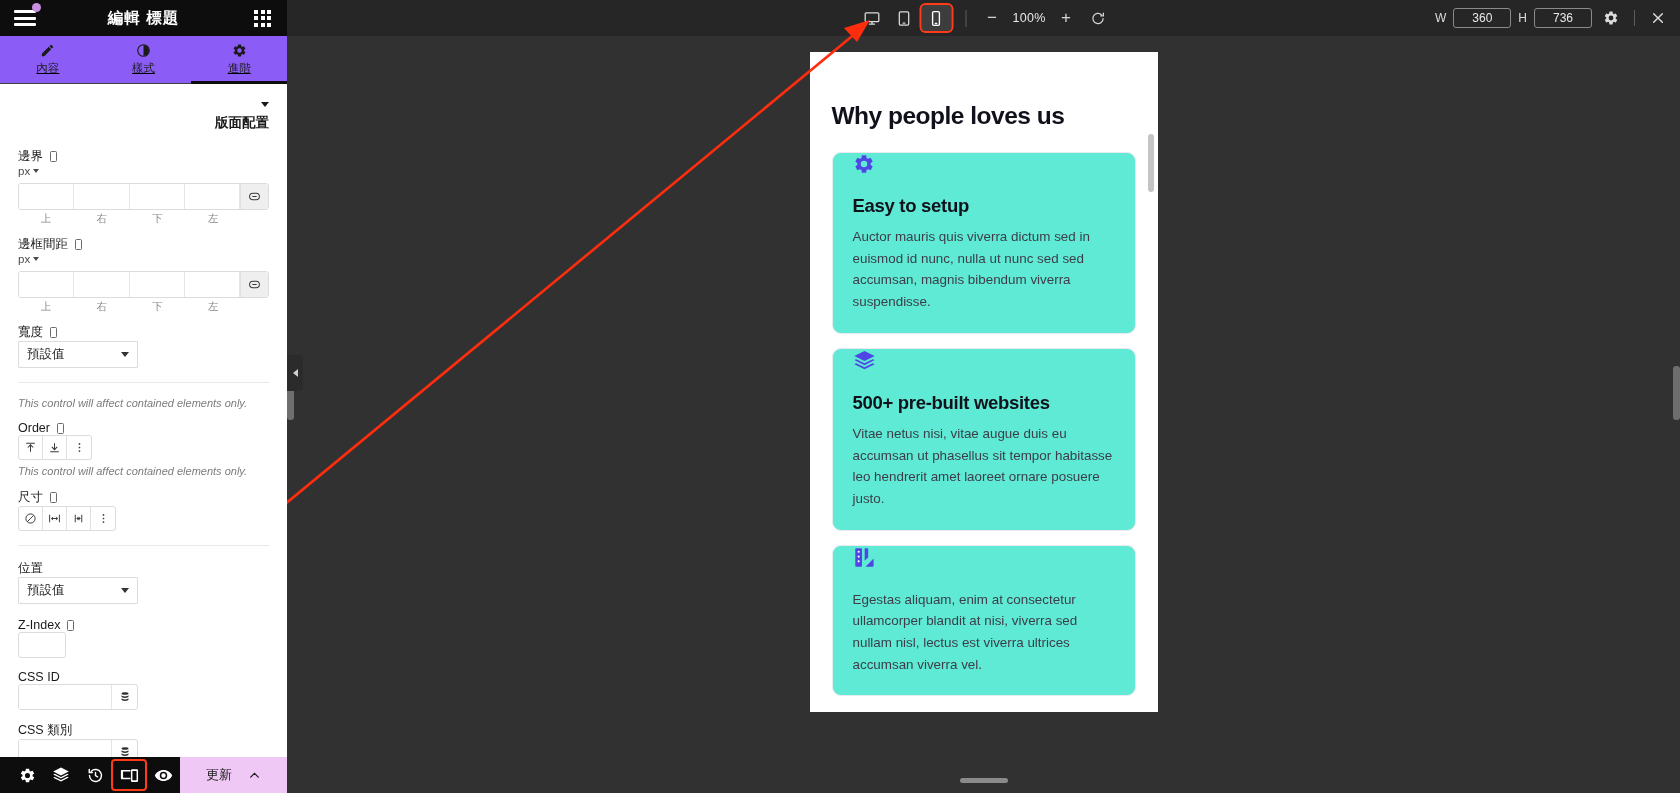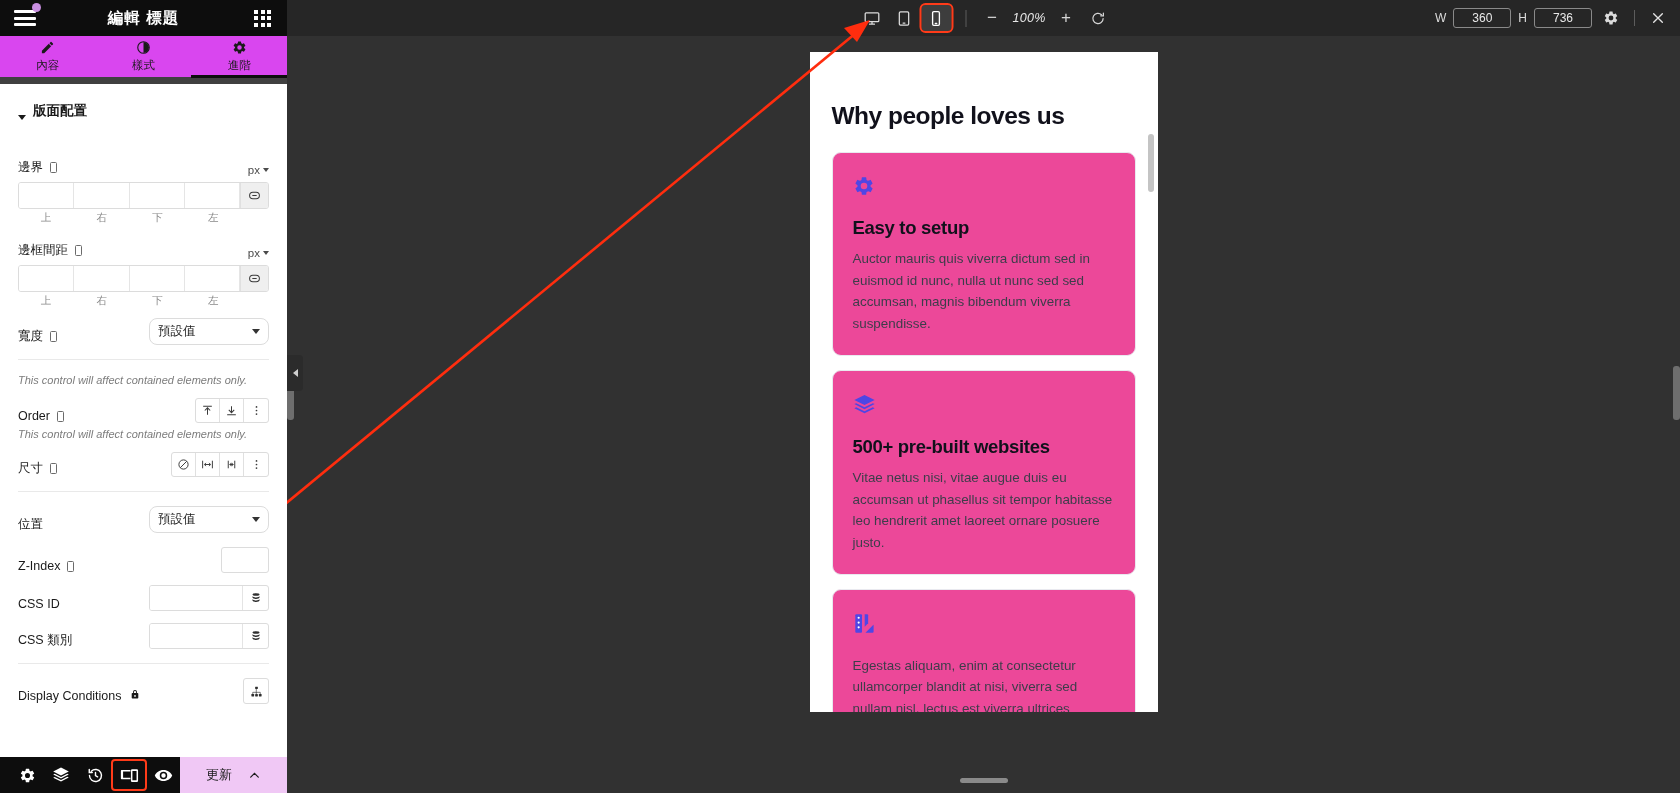--- a/index.html
+++ b/index.html
@@ -31,60 +31,60 @@
   .hamburger span:nth-child(2) { width: 22px; }
   .hamburger span:nth-child(3) { width: 22px; }
   .ham-dot { position: absolute; width: 9px; height: 9px; border-radius: 50%;
     background: #c88ee0; top: -7px; right: -5px; }
   .panel-title { font-size: 15.5px; font-weight: 700; letter-spacing: 1px;
     position: absolute; left: 0; right: 0; text-align: center; pointer-events: none; }
   .grid-icon { display: grid; grid-template-columns: repeat(3, 4px);
     grid-template-rows: repeat(3, 4px); gap: 2.5px; cursor: pointer; margin-right: 6px; }
   .grid-icon i { display: block; width: 4px; height: 4px; background: #fff; }
 
-  .tabs { height: 48px; display: flex; background: #d946ef; border-bottom: 7px solid #404040;
-    flex: 0 0 48px; }
+  .tabs { height: 48px; display: flex; background: #8b5cf6; border-bottom: 1px solid #404040;
+    flex: 0 0 48px; text-decoration: underline; }
   .tab { flex: 1; display: flex; flex-direction: column; align-items: center;
     justify-content: center; gap: 3px; cursor: pointer; position: relative;
     font-size: 11.5px; color: #1a1a1a; }
   .tab.active::after { content: ""; position: absolute; bottom: -1px; left: 0; right: 0;
     height: 3px; background: #0d0d0d; }
   .tab svg { display: block; }
 
   .panel-body { flex: 1 1 auto; overflow: hidden; padding: 0 18px;
     background: #fff; position: relative; }
 
   .section-title { display: flex; align-items: flex-end; gap: 7px; margin-top: 18px;
-    margin-bottom: 32px; font-size: 13.5px; font-weight: 700; color: #1a1a1a; cursor: pointer; }
+    margin-bottom: 16px; font-size: 13.5px; font-weight: 700; color: #1a1a1a; cursor: pointer; flex-direction: column; }
   .caret { width: 0; height: 0; border-left: 4.5px solid transparent;
     border-right: 4.5px solid transparent; border-top: 5.5px solid #1a1a1a; }
 
-  .row { display: flex; align-items: flex-end; justify-content: space-between;
-    margin-bottom: 6px; min-height: 24px; }
+  .row { display: flex; align-items: flex-start; justify-content: space-between;
+    margin-bottom: 6px; min-height: 24px; flex-direction: column; }
   .lbl { font-size: 12.5px; color: #1a1a1a; display: flex; align-items: center; gap: 7px; }
   .dev-ico { color: #6b6b6b; font-size: 11px; line-height: 1;
      display:inline-block; width:7px; height:11px; border:1.3px solid #6b6b6b;
      border-radius:1.5px; }
   .unit { font-size: 11.5px; color: #4a4a4a; display: flex; align-items: center;
     gap: 3px; cursor: pointer; }
   .unit .dn { width:0;height:0;border-left:3.5px solid transparent;
     border-right:3.5px solid transparent;border-top:4px solid #4a4a4a; }
 
   .quad { display: flex; width: 100%; border: 1px solid #dcdcdc; border-radius: 3px;
     overflow: hidden; height: 27px; background: #fff; }
   .quad input { flex: 1; border: none; border-right: 1px solid #e5e5e5;
     min-width: 0; height: 100%; text-align: center; font-size: 12px;
     font-family: inherit; outline: none; background: #fff; color:#1a1a1a; }
   .quad .linkbtn { width: 28px; background: #efefef; display: flex;
     align-items: center; justify-content: center; cursor: pointer; border-left:1px solid #e0e0e0;}
   .quad-lbls { display: flex; margin-top: 2px; margin-bottom: 10px; }
   .quad-lbls span { flex: 1; text-align: center; font-size: 10.5px; color: #8a8a8a; }
   .quad-lbls span:last-child { flex: 0 0 28px; }
 
-  .sel { width: 120px; height: 27px; border: 1px solid #dcdcdc; border-radius: 8px;
+  .sel { width: 120px; height: 27px; border: 1px solid #dcdcdc; border-radius: 1px;
     display: flex; align-items: center; justify-content: space-between;
     padding: 0 8px; font-size: 12.5px; color: #1a1a1a; cursor: pointer; background:#fff;}
   .sel .dn { width:0;height:0;border-left:4px solid transparent;
     border-right:4px solid transparent;border-top:5px solid #333; }
 
   .hr { height: 1px; background: #e9e9e9; margin: 14px 0; }
 
   .btngrp { display: flex; border: 1px solid #dcdcdc; border-radius: 3px;
     overflow: hidden; height: 25px; background:#fff;}
   .btngrp > div { width: 24px; display: flex; align-items: center;
@@ -131,41 +131,41 @@
   .tb-center { position: absolute; left: 50%; transform: translateX(-50%);
     display: flex; align-items: center; gap: 2px; }
   .dev-btn { width: 30px; height: 26px; border-radius: 4px; display: flex;
     align-items: center; justify-content: center; cursor: pointer; }
   .dev-btn.sel-dev { background: #3d3d3d; }
   .dev-btn.hl2 { outline: 2px solid #ff3b19; }
   .tb-sep { width: 1px; height: 17px; background: #5c5c5c; margin: 0 12px; }
   .zbtn { width: 24px; height: 24px; display: flex; align-items: center;
     justify-content: center; cursor: pointer; color: #d5d5d5; font-size: 17px; }
   .zval { font-size: 12.5px; color: #e8e8e8; min-width: 40px; text-align: center;
-    margin: 0 3px; letter-spacing:0.3px;font-style:italic;}
+    margin: 0 3px; letter-spacing:0.3px;}
   .tb-right { position: absolute; right: 10px; display: flex; align-items: center; gap: 7px; }
   .whlbl { font-size: 12px; color: #dcdcdc; }
   .whinp { width: 58px; height: 20px; background: transparent; border: 1px solid #8a8a8a;
     border-radius: 3px; color: #e9e9e9; text-align: center; font-size: 12px;
     font-family: inherit; outline: none; }
   .tb-right .tb-sep2 { width:1px;height:16px;background:#5c5c5c;margin:0 4px; }
 
   
   .canvas { position: absolute; top: 36px; left: 0; right: 0; bottom: 0;
     background: #313131; }
   .phone {
     position: absolute; left: 50%; transform: translateX(-50%);
     top: 16px; width: 348px; height: 660px;
     background: #fff; overflow: hidden;
   }
   .phone-inner { padding: 22px 22px 0; position: relative; height: 100%; overflow: hidden; }
   .sec-title { font-size: 24.5px; font-weight: 700; color: #11111b;
     letter-spacing: -0.5px; margin: 28px 0 22px; text-align: left; }
-  .card { background: #ec4899; border: 1px solid #e9e9ef; border-radius: 9px;
-    padding: 22px 20px 20px; margin-bottom: 14px; }
+  .card { background: #5eead4; border: 1px solid #e9e9ef; border-radius: 9px;
+    padding: 0 20px 20px; margin-bottom: 14px; }
   .card-ico { margin-bottom: 16px; }
   .card-h { font-size: 18.5px; font-weight: 700; color: #11111b; margin-bottom: 9px;
     letter-spacing: -0.3px; }
   .card-p { font-size: 13.4px; line-height: 1.62; color: #3d3d4a; }
 
   .pscroll { position: absolute; right: 4px; top: 82px; width: 6px; height: 58px;
     background: #c4c4c4; border-radius: 3px; }
 
   
   .hl-left { position: absolute; left: 0px; top: 330px; width: 7px; height: 54px;

